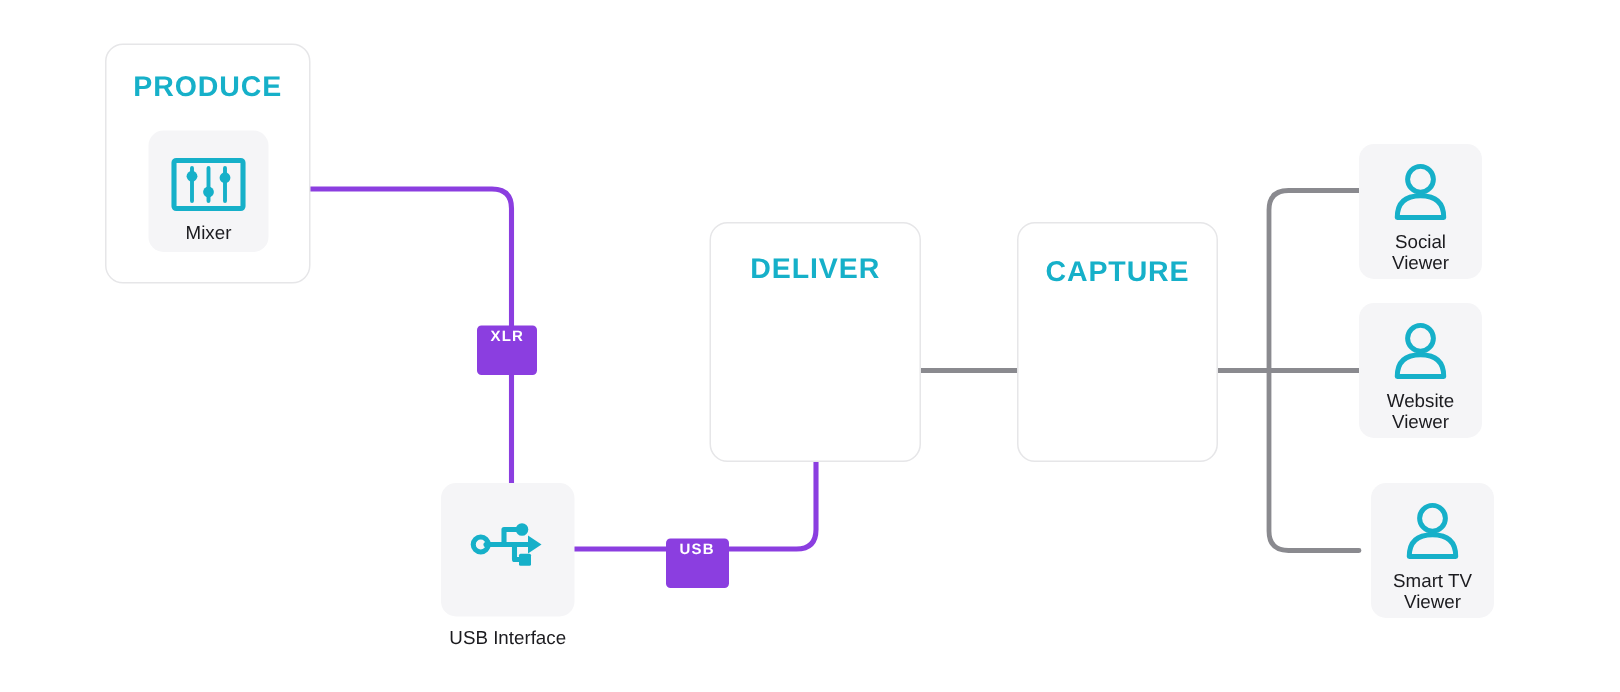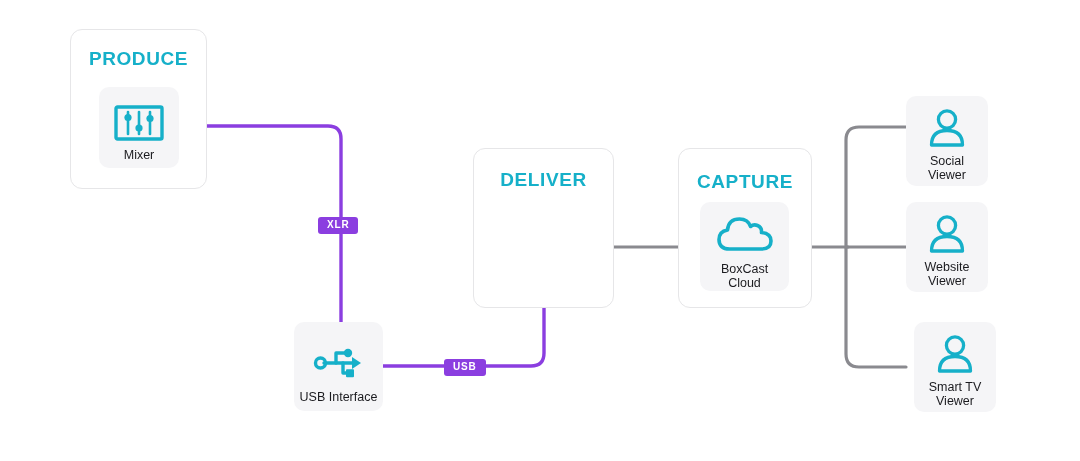--- a/index.html
+++ b/index.html
@@ -72,21 +72,21 @@
   
   .cable-badge {
     position: absolute;
     z-index: 4;
     background: #8b3ee0;
     color: #ffffff;
     font-size: 10px;
     font-weight: bold;
     letter-spacing: 0.8px;
     border-radius: 3px;
-    padding: 3px 9px 4px 9px;
+    padding: 3px 9px 20px 9px;
     line-height: 10px;
     text-align: left;
   }
 </style>
 </head>
 <body>
 
 <div id="stage">
 
   <svg id="wires" viewBox="0 0 1080 461" xmlns="http://www.w3.org/2000/svg">
@@ -118,21 +118,21 @@
         <line x1="25" y1="7" x2="25" y2="29" stroke="#16b0c9" stroke-width="2.6" stroke-linecap="round"></line>
         <line x1="36" y1="7" x2="36" y2="29" stroke="#16b0c9" stroke-width="2.6" stroke-linecap="round"></line>
         <circle cx="14" cy="12.5" r="3.6" fill="#16b0c9"></circle>
         <circle cx="25" cy="23" r="3.6" fill="#16b0c9"></circle>
         <circle cx="36" cy="13.5" r="3.6" fill="#16b0c9"></circle>
       </svg>
     </span>
     <span class="tile-label" style="margin-top:7px;">Mixer</span>
   </div>
 
-  <div class="tile" style="left:294px; top:322px; width:89px; height:89px; padding-top:20px;">
+  <div class="tile" style="left:294px; top:322px; width:89px; height:89px; padding-top:20px;gap:28px;">
     <span class="glyph">
       <svg width="54" height="40" viewBox="0 0 54 40" xmlns="http://www.w3.org/2000/svg">
 
         <line x1="12" y1="21" x2="40" y2="21" stroke="#16b0c9" stroke-width="3.4" stroke-linecap="round"></line>
 
         <circle cx="8.5" cy="21" r="5" fill="none" stroke="#16b0c9" stroke-width="3.4"></circle>
 
         <path d="M 24 21 L 24 11 L 34 11" fill="none" stroke="#16b0c9" stroke-width="3.4" stroke-linecap="round" stroke-linejoin="round"></path>
         <circle cx="36" cy="11" r="4.2" fill="#16b0c9"></circle>
 
@@ -151,30 +151,20 @@
 
   <div class="stage-card" style="left:473px; top:148px; width:141px; height:160px;">
     <div class="stage-title" style="top:20px;">DELIVER</div>
   </div>
 
 
   <div class="stage-card" style="left:678px; top:148px; width:134px; height:160px;">
     <div class="stage-title" style="top:22px;">CAPTURE</div>
   </div>
 
-  <div class="tile" style="left:700px; top:202px; width:89px; height:89px; padding-top:13px;">
-    <span class="glyph">
-      <svg width="58" height="38" viewBox="0 0 58 38" xmlns="http://www.w3.org/2000/svg">
-        <path d="M 13.5 34 Q 3 34 3 24.5 Q 3 16.5 11.5 15 Q 12.5 4 23.5 4 Q 32 4 34.5 11.5
-                 Q 37.5 9 41.5 10.5 Q 46 12.2 45.5 17.5 Q 55 18.5 55 26 Q 55 34 45 34 Z" fill="none" stroke="#16b0c9" stroke-width="3.6" stroke-linejoin="round"></path>
-      </svg>
-    </span>
-    <span class="tile-label" style="margin-top:9px;">BoxCast
-Cloud</span>
-  </div>
 
   <div class="tile" style="left:906px; top:96px; width:82px; height:90px; padding-top:12px;">
     <span class="glyph">
       <svg width="38" height="40" viewBox="0 0 38 40" xmlns="http://www.w3.org/2000/svg">
         <circle cx="19" cy="11.5" r="8.6" fill="none" stroke="#16b0c9" stroke-width="3.3"></circle>
         <path d="M 3.5 37 Q 3.5 22.5 19 22.5 Q 34.5 22.5 34.5 37 Z" fill="none" stroke="#16b0c9" stroke-width="3.3" stroke-linejoin="round"></path>
       </svg>
     </span>
     <span class="tile-label" style="margin-top:6px;">Social
 Viewer</span>

